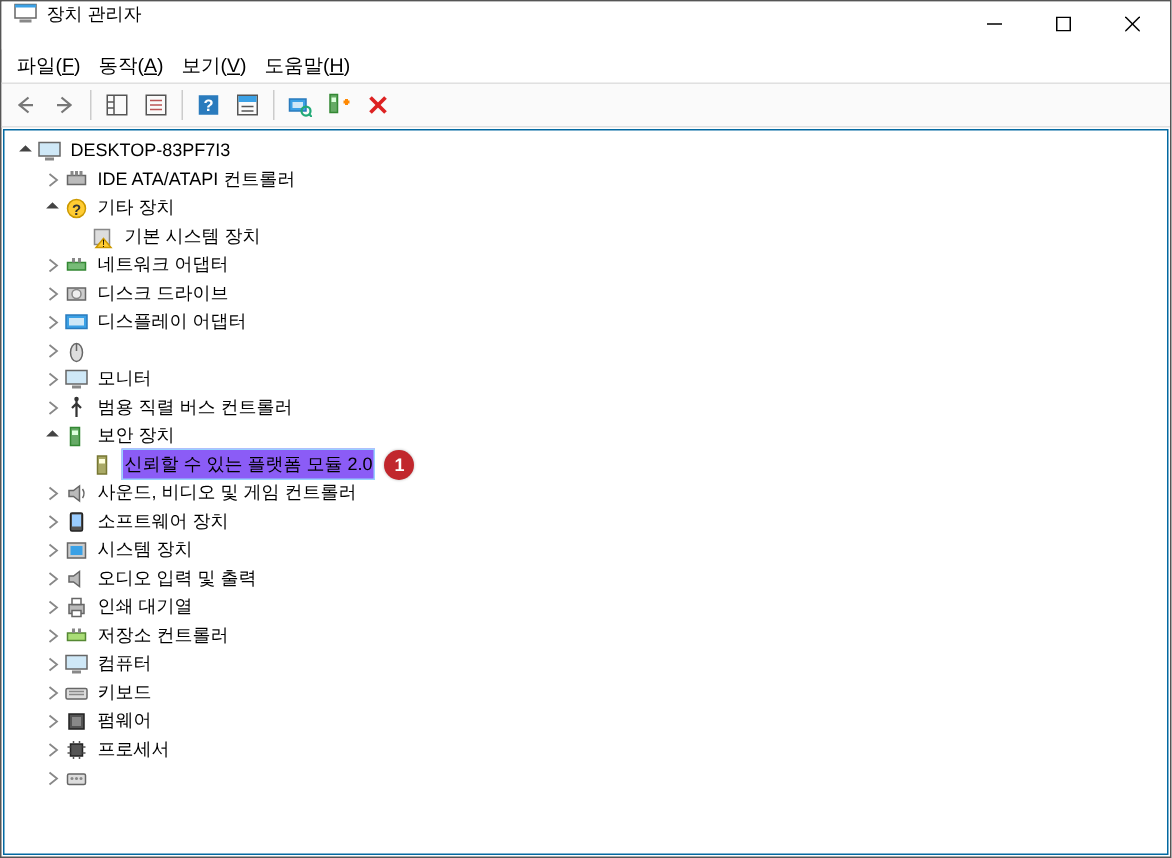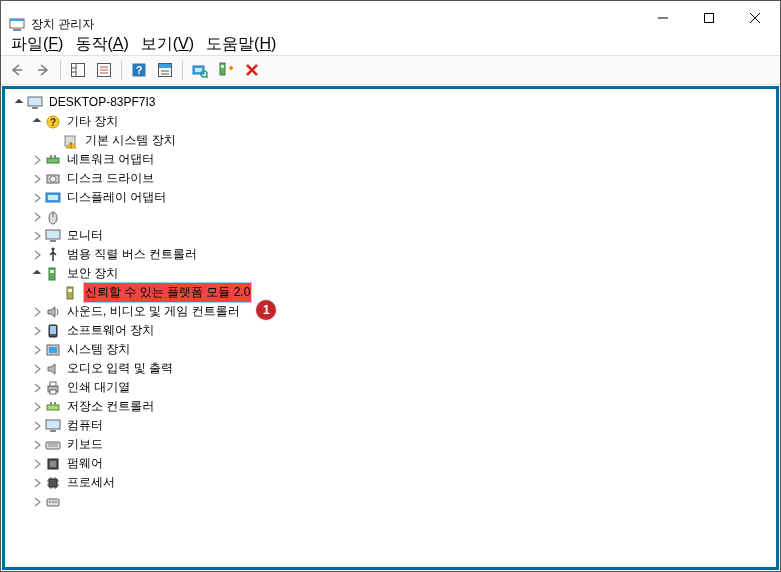--- a/index.html
+++ b/index.html
@@ -1,34 +1,34 @@
 <!DOCTYPE html>
 <html><head>
 <meta charset="utf-8">
 <style>
   * { box-sizing: border-box; margin: 0; padding: 0; font-family: "Malgun Gothic", "Segoe UI", sans-serif; }
   body { width: 781px; height: 572px; background: #fff; border: 1px solid #555; overflow: hidden; }
-  .titlebar { height: 32px; display: flex; align-items: flex-end; padding: 0 2px 0 8px; background: #fff; }
+  .titlebar { height: 32px; display: flex; align-items: flex-start; padding: 0 2px 0 8px; background: #fff; }
   .titlebar .ticon { width: 16px; height: 16px; margin-right: 6px; }
   .titlebar .title { font-size: 12px; flex: 1; }
   .titlebar .winbtn { width: 46px; height: 30px; display: flex; align-items: center; justify-content: center; }
-  .menubar { height: 22px; display: flex; align-items: center; padding: 0 4px; font-size: 16px; }
+  .menubar { height: 22px; display: flex; align-items: center; padding: 0 4px; font-size: 13px; }
   .menubar .menuitem { padding: 2px 6px; }
   .menubar .menuitem .hk { text-decoration: underline; }
   .toolbar { height: 30px; border-top: 1px solid #e0e0e0; border-bottom: 1px solid #e0e0e0; display: flex; align-items: center; padding: 0 4px; gap: 2px; background: #fafafa; }
   .tbtn { width: 24px; height: 24px; display: flex; align-items: center; justify-content: center; border: 1px solid transparent; }
   .tsep { width: 1px; height: 20px; background: #ccc; margin: 0 3px; }
-  .content { position: absolute; left: 2px; right: 2px; top: 86px; bottom: 2px; border: 3px solid #0369a1; overflow: auto; background: #fff; }
+  .content { position: absolute; left: 2px; right: 2px; top: 86px; bottom: 2px; border: 1px solid #0369a1; overflow: auto; background: #fff; }
   .tree { padding: 4px 0 4px 6px; font-size: 12px; line-height: 19px; white-space: nowrap; }
   .row { display: flex; align-items: center; height: 19px; }
   .row .arrow { width: 16px; height: 16px; display: flex; align-items: center; justify-content: center; color: #777; }
   .row .arrow.none { visibility: hidden; }
   .row .devicon { width: 16px; height: 16px; margin-right: 4px; flex-shrink: 0; }
   .row .label { padding: 0 2px; }
-  .row.selected .label { background: #ef4444; border: 1px solid #99d1ff; padding: 0 1px; }
+  .row.selected .label { background: #8b5cf6; border: 1px solid #99d1ff; padding: 0 1px; }
   .callout { position: absolute; width: 20px; height: 20px; background: #c1272d; border-radius: 50%; color: #fff; font-size: 12px; font-weight: bold; display: flex; align-items: center; justify-content: center; box-shadow: 0 0 2px rgba(0,0,0,.3); }
   .indent-0 { padding-left: 0; }
   .indent-1 { padding-left: 18px; }
   .indent-2 { padding-left: 36px; }
 </style>
 </head>
 <body>
 
 <div class="titlebar">
   <span class="ticon">
@@ -139,20 +139,34 @@
         <span class="arrow">
           <svg width="10" height="10">
             <path d="M2 2 L8 2 L2 8 Z" transform="rotate(45 5 5)" fill="#444"></path>
           </svg>
         </span>
         <span class="devicon"><svg width="16" height="16">
             <rect x="1" y="2" width="14" height="9" fill="#cfe8f7" stroke="#666"></rect>
             <rect x="5" y="12" width="6" height="2" fill="#888"></rect>
           </svg></span>
         <span class="label">DESKTOP-83PF7I3</span>
+      </div>
+      <div class="row indent-1">
+        <span class="arrow">
+          <svg width="10" height="10">
+            <path d="M3 1 L8 5 L3 9" fill="none" stroke="#888" stroke-width="1.2"></path>
+          </svg>
+        </span>
+        <span class="devicon"><svg width="16" height="16">
+            <rect x="2" y="5" width="12" height="6" fill="#bbb" stroke="#666"></rect>
+            <rect x="4" y="2" width="2" height="3" fill="#888"></rect>
+            <rect x="7" y="2" width="2" height="3" fill="#888"></rect>
+            <rect x="10" y="2" width="2" height="3" fill="#888"></rect>
+          </svg></span>
+        <span class="label">IDE ATA/ATAPI 컨트롤러</span>
       </div>
       <div class="row indent-1">
         <span class="arrow">
           <svg width="10" height="10">
             <path d="M2 2 L8 2 L2 8 Z" transform="rotate(45 5 5)" fill="#444"></path>
           </svg>
         </span>
         <span class="devicon"><svg width="16" height="16">
             <circle cx="8" cy="8" r="6" fill="#fc3" stroke="#c90"></circle>
             <text x="8" y="12" font-size="10" text-anchor="middle" fill="#333" font-weight="bold">?</text>

